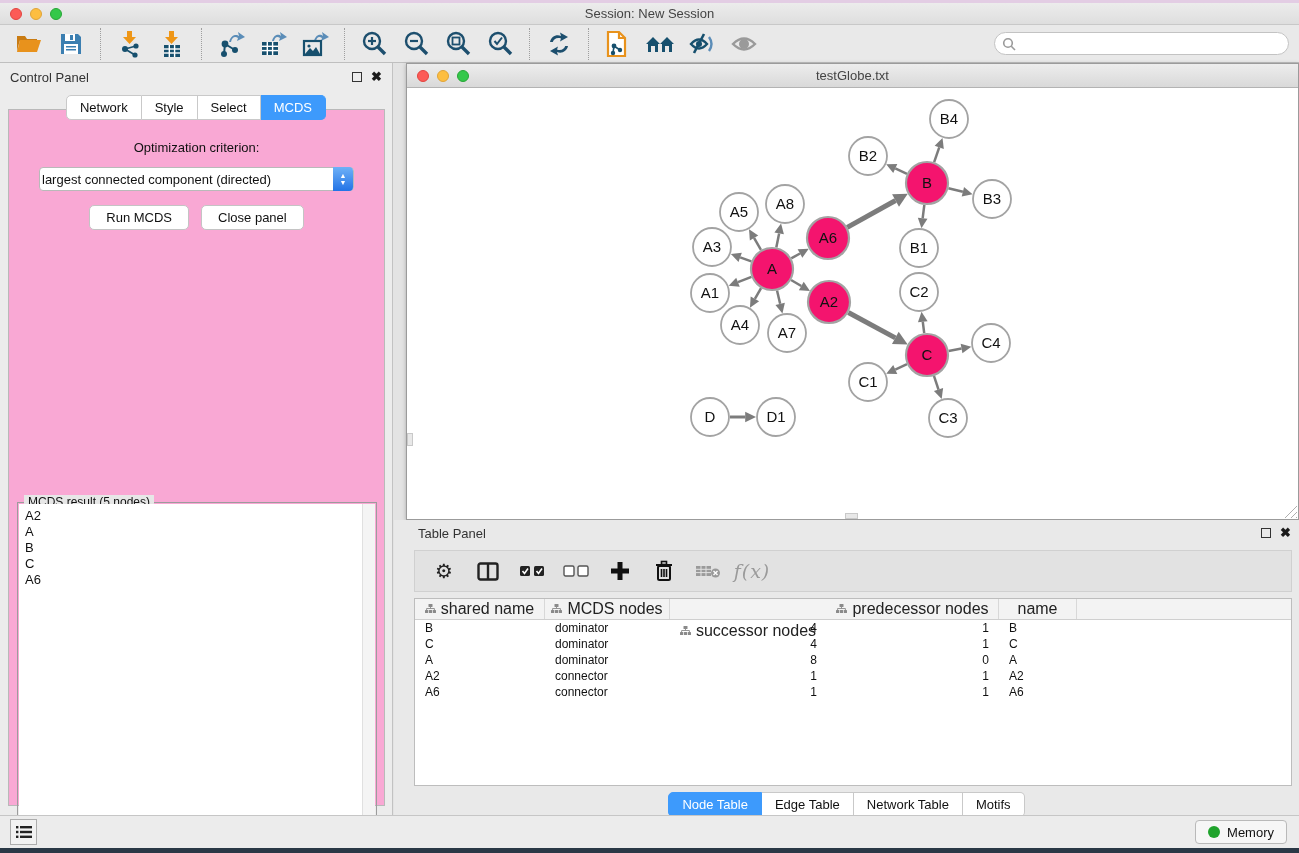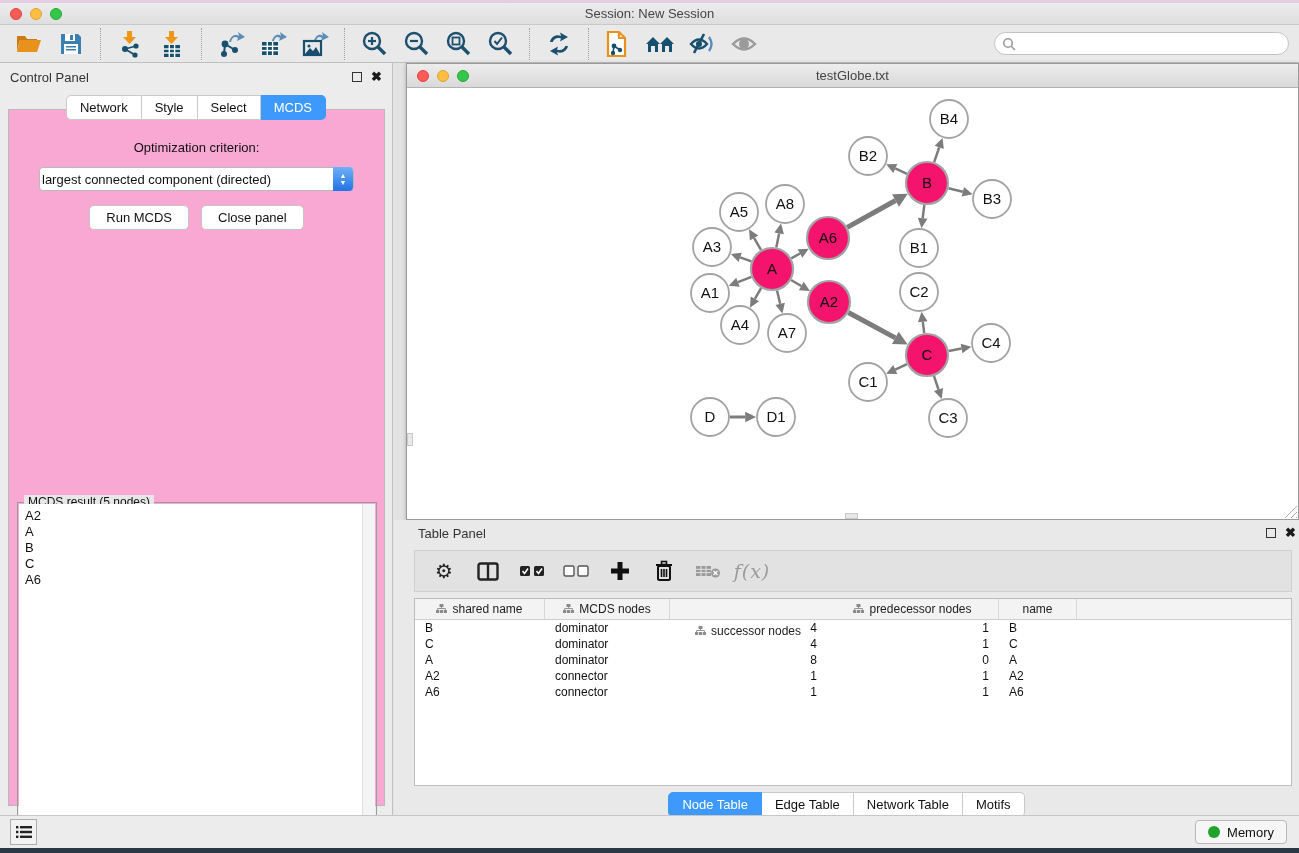--- a/index.html
+++ b/index.html
@@ -57,29 +57,29 @@
   .net-window { position:absolute; left:406px; top:63px; width:893px; height:457px; background:#fff; border:1px solid #9B9B9B; box-shadow:0 1px 4px rgba(0,0,0,.25); }
   .net-titlebar { height:24px; background:linear-gradient(#EDEDED,#D9D9D9); border-bottom:1px solid #B3B3B3; display:flex; align-items:center; position:relative; }
   .net-canvas { position:absolute; left:0; top:24px; right:0; bottom:0; background:#fff; }
   .mini-thumb-v { position:absolute; left:0px; top:345px; width:6px; height:13px; background:#E8E8E8; border:1px solid #C9C9C9; }
   .mini-thumb-h { position:absolute; left:438px; bottom:0px; width:13px; height:6px; background:#E8E8E8; border:1px solid #C9C9C9; }
   .resize-grip { position:absolute; right:1px; bottom:1px; width:14px; height:14px;
     background:repeating-linear-gradient(135deg, transparent 0 3px, #AFAFAF 3px 4px); clip-path:polygon(100% 0,100% 100%,0 100%); }
 
   
   .table-panel { position:absolute; left:394px; top:520px; width:905px; height:295px; background:#E9E9E9; }
-  .tp-head { height:26px; display:flex; align-items:center; padding:0 3px 0 24px; }
+  .tp-head { height:26px; display:flex; align-items:center; padding:0 8px 0 24px; }
   .tp-toolbar { position:absolute; left:20px; top:30px; width:878px; height:42px; background:#E2E2E2; border:1px solid #D0D0D0;
                 display:flex; align-items:center; gap:6px; padding-left:10px; }
   .tp-btn { width:38px; height:34px; display:flex; align-items:center; justify-content:center; }
   .gear-glyph { font-family:"DejaVu Sans", sans-serif; font-size:20px; color:#222; }
   .fx-label { font-family:"DejaVu Serif", serif; font-style:italic; font-size:19px; color:#9a9a9a; letter-spacing:1px; }
   .data-table { position:absolute; left:20px; top:78px; width:878px; height:188px; background:#fff; border:1px solid #BDBDBD; overflow:hidden; }
   .thead { display:flex; background:#F3F3F3; border-bottom:1px solid #CFCFCF; height:21px; }
-  .th { display:flex; align-items:center; justify-content:center; gap:5px; font-size:12px; color:#222; border-right:1px solid #D8D8D8; }
+  .th { display:flex; align-items:center; justify-content:center; gap:5px; font-size:16px; color:#222; border-right:1px solid #D8D8D8; }
   .trow { display:flex; height:16px; align-items:center; }
   .td { font-size:12px; color:#111; padding:0 10px; white-space:nowrap; }
   .td.num { text-align:right; }
   .tp-tabs { position:absolute; left:0; right:0; top:272px; display:flex; justify-content:center; }
 
   
   .statusbar { position:absolute; left:0; top:815px; width:1299px; height:33px; background:#ECECEC; border-top:1px solid #C6C6C6; display:flex; align-items:center; }
   .list-btn { width:27px; height:26px; margin-left:10px; background:#F2F2F2; border:1px solid #ADADAD; display:flex; align-items:center; justify-content:center; }
   .memory-btn { margin-left:auto; margin-right:12px; height:24px; background:#F6F6F6; border:1px solid #B9B9B9; border-radius:4px;
                 display:flex; align-items:center; gap:7px; padding:0 12px; font-size:13px; color:#111; }

